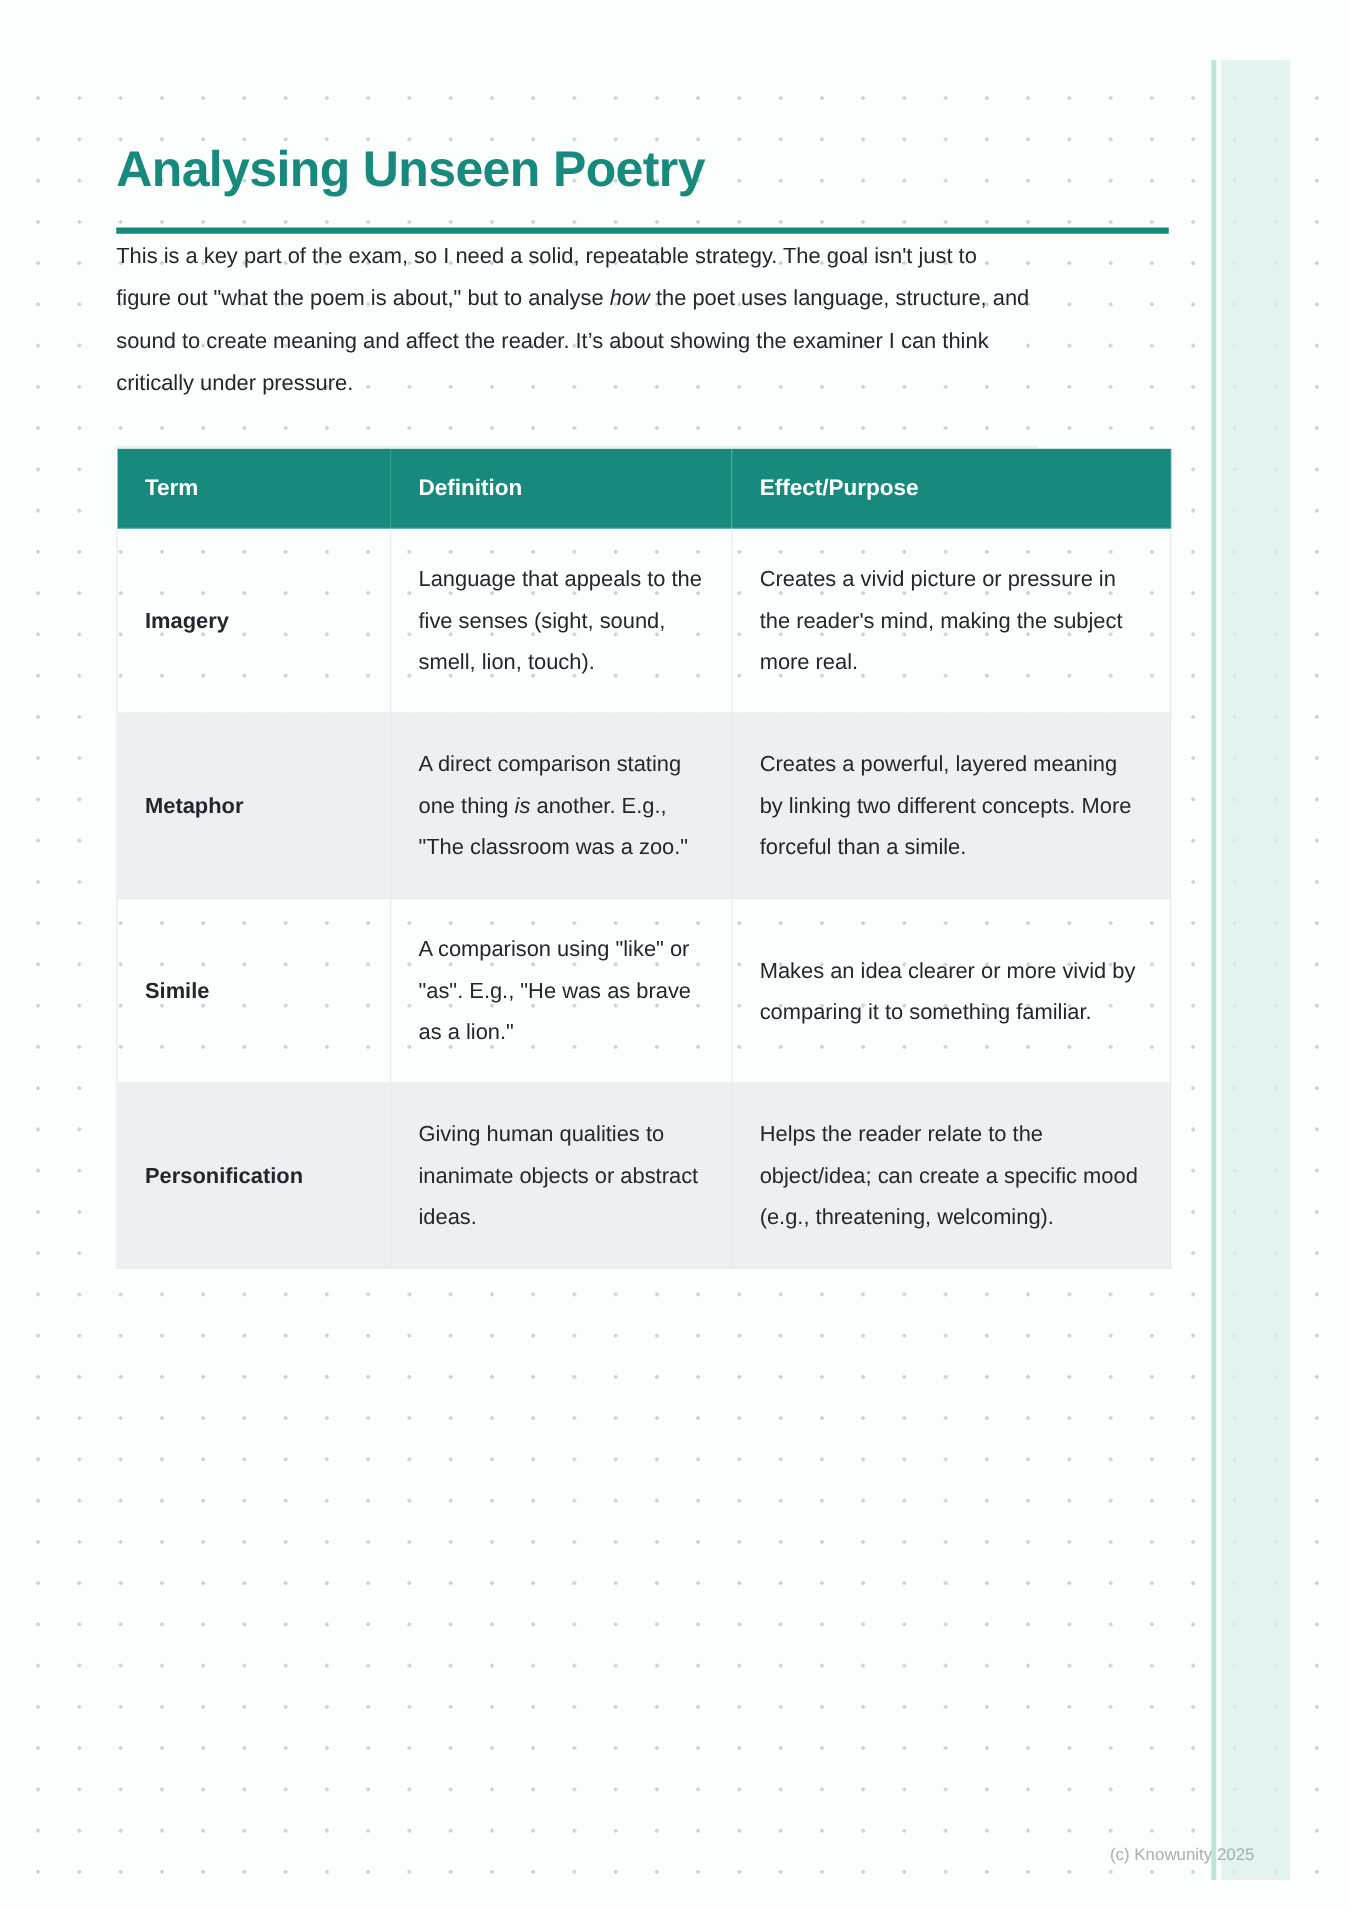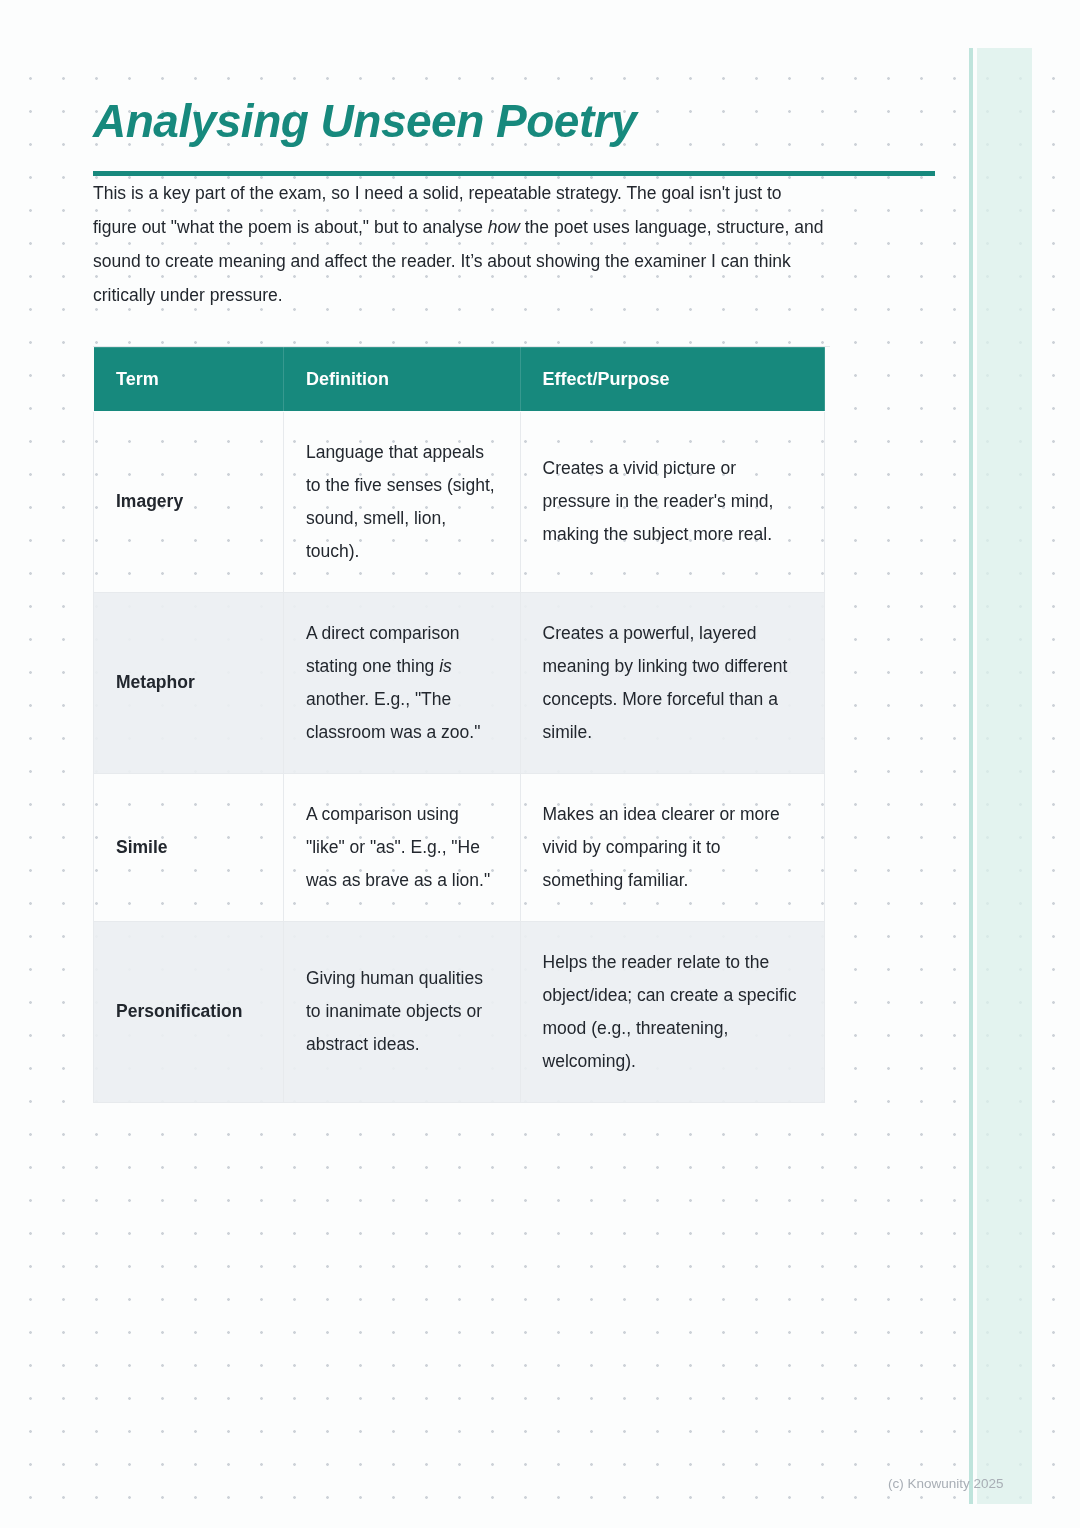--- a/index.html
+++ b/index.html
@@ -25,27 +25,26 @@
     background: #bfe4dc;
   }
   .side-stripe {
     position: absolute; left: 977px; top: 48px; height: 1456px; width: 55px;
     background: rgba(219, 240, 234, 0.78);
   }
   .content {
     position: absolute; left: 93px; top: 96px; width: 842px;
   }
   h1.page-title {
-    margin: 0 0 24px 0;
-    font-size: 46px;
+    margin: 18px 0 24px 0;
+    font-size: 40px;
     line-height: 1.1;
     font-weight: 800;
     letter-spacing: -0.5px;
     color: #17897d;
-    font-style: italic;
   }
   .title-rule {
     width: 842px; height: 5px; background: #17897d;
   }
   .lead {
     margin: 52px 0 22px 0;
     font-size: 17.5px;
     line-height: 26px;
   }
   .para {
@@ -68,21 +67,21 @@
     color: #0ba195;
   }
   .section-desc {
     margin: 0 0 40px 0;
     max-width: 737px;
     font-size: 17.5px;
     line-height: 34px;
   }
   table.terms {
     border-collapse: collapse;
-    width: 732px;
+    width: 844px;
     font-size: 17.5px;
     color: #22272e;
   }
   table.terms thead th {
     background: #17897d;
     color: #ffffff;
     text-align: left;
     font-size: 18px;
     font-weight: 700;
     padding: 21px 22px;

